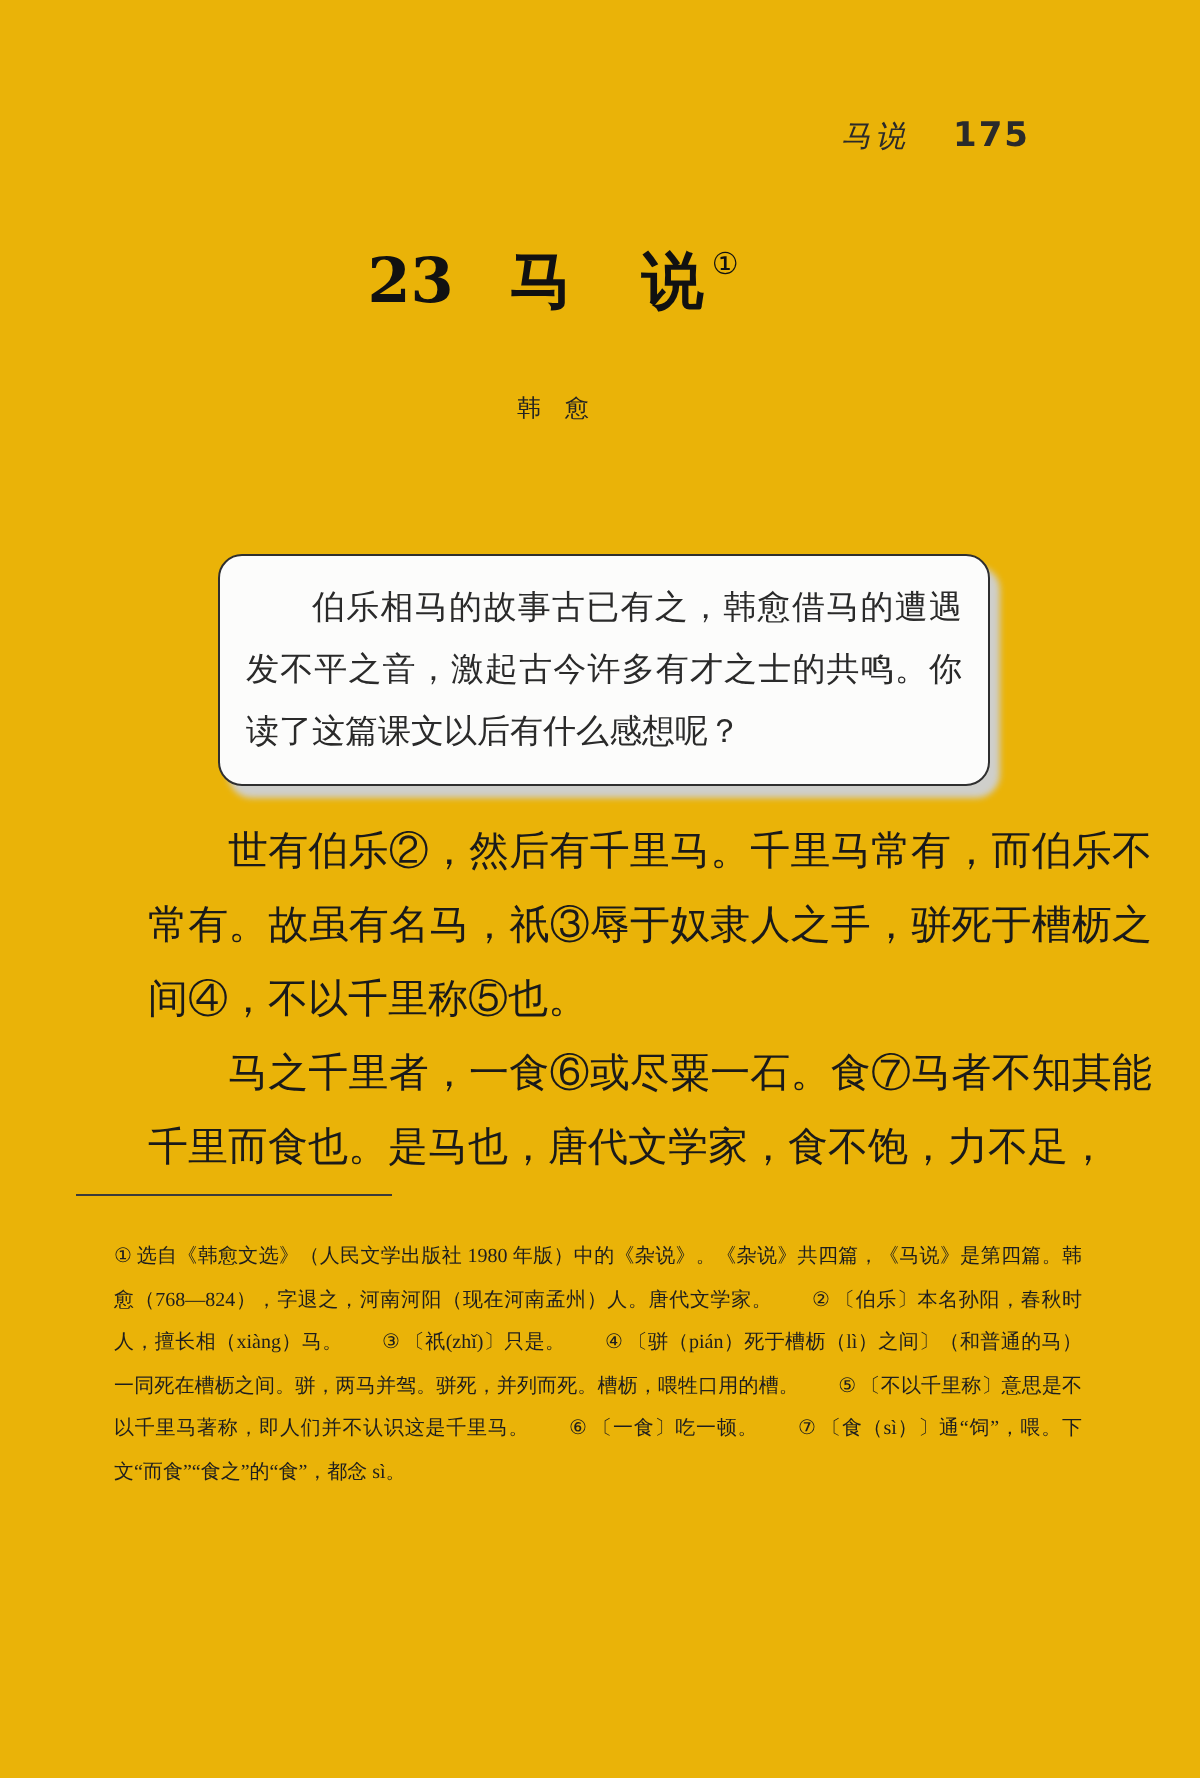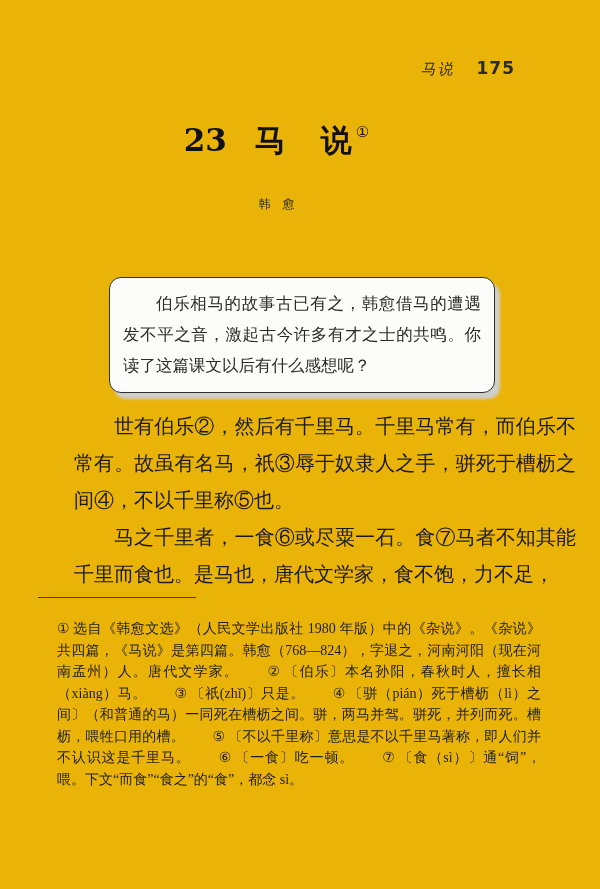--- a/index.html
+++ b/index.html
@@ -116,21 +116,21 @@
     width: 158px;
     height: 0;
     border-top: 1.5px solid #3a3a3a;
   }
   
   .footnotes {
     position: absolute;
     top: 618px;
     left: 57px;
     width: 484px;
-    font-size: 14px;
+    font-size: 10px;
     line-height: 21.5px;
     text-align: justify;
     color: #1e1e1e;
   }
   .fn-item { margin-right: 1.7em; }
   .fn-item:last-child { margin-right: 0; }
   .fn-marker { margin-right: 0.22em; }
 </style>
 </head>
 <body>

